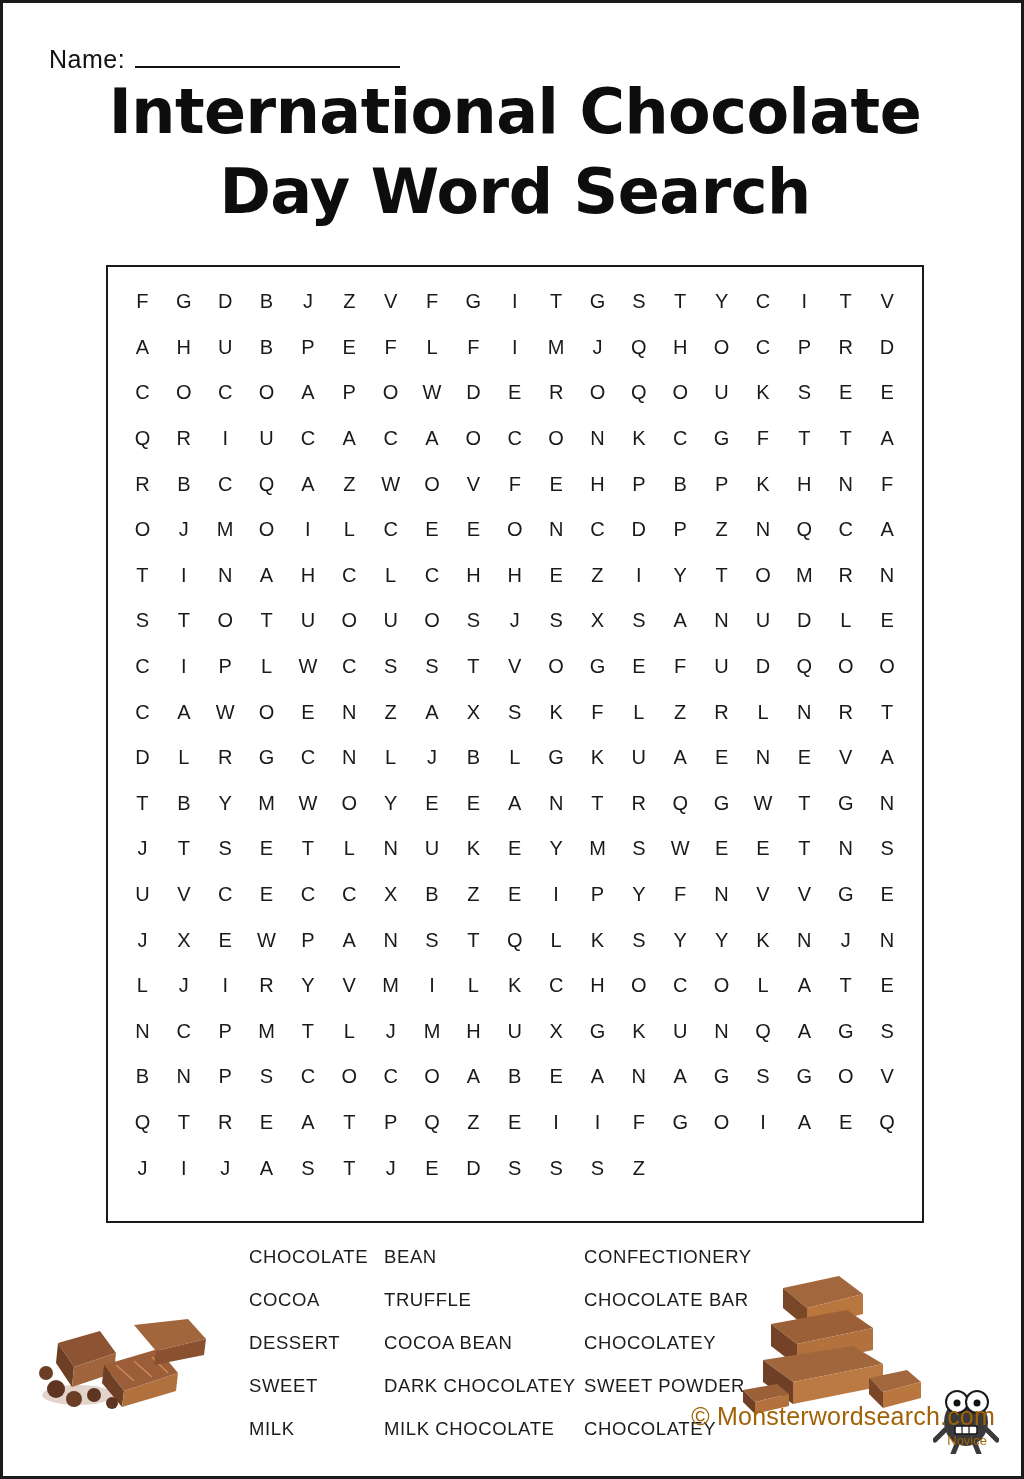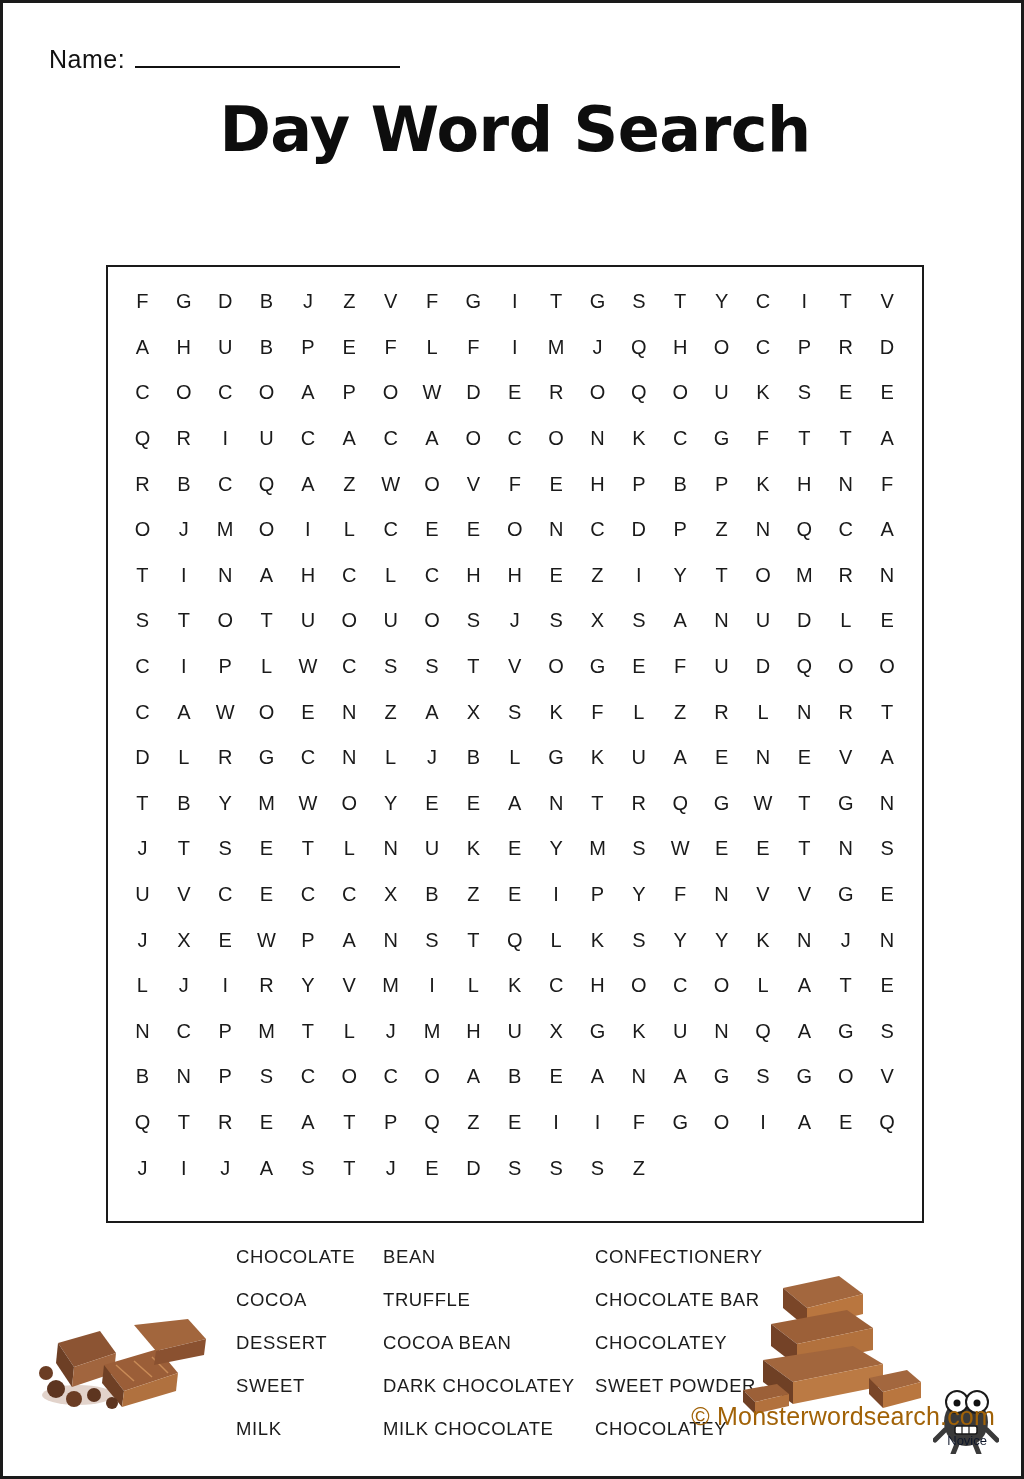--- a/index.html
+++ b/index.html
@@ -83,27 +83,27 @@
     display: flex;
     align-items: center;
     justify-content: center;
     font-size: 20px;
     color: #1a1a1a;
     font-family: "Liberation Sans", sans-serif;
     letter-spacing: 0.5px;
   }
   .words {
     position: absolute;
-    left: 233px;
+    left: 246px;
     top: 1232px;
     width: 530px;
     display: grid;
     grid-template-columns: 135px 200px 195px;
     grid-auto-rows: 43px;
-    column-gap: 12px;
+    column-gap: 0;
   }
   .word {
     font-size: 18.5px;
     color: #1c1c1c;
     letter-spacing: 0.6px;
     white-space: nowrap;
     align-self: center;
   }
   .footer {
     position: absolute;
@@ -111,21 +111,21 @@
     bottom: 28px;
     text-align: right;
   }
   .copyright {
     font-size: 25px;
     color: #a16207;
     letter-spacing: 0.2px;
   }
   .novice {
     font-size: 13px;
-    color: #0f172a;
+    color: #a16207;
     margin-top: 2px;
     text-align: right;
     padding-right: 8px;
   }
   
   .choc-left {
     position: absolute;
     left: 30px;
     top: 1290px;
     width: 190px;
@@ -150,20 +150,21 @@
 <body>
 
 <div class="page">
 
   <div class="name-row">
     <span class="name-label">Name:</span>
     <span class="name-line"></span>
   </div>
 
   <div class="title">
+    <span>International Chocolate</span>
     <span class="l2">Day Word Search</span>
   </div>
 
   <div class="grid-box">
     <div class="grid" id="grid">
         <div class="cell">F</div>
         <div class="cell">G</div>
         <div class="cell">D</div>
         <div class="cell">B</div>
         <div class="cell">J</div>

